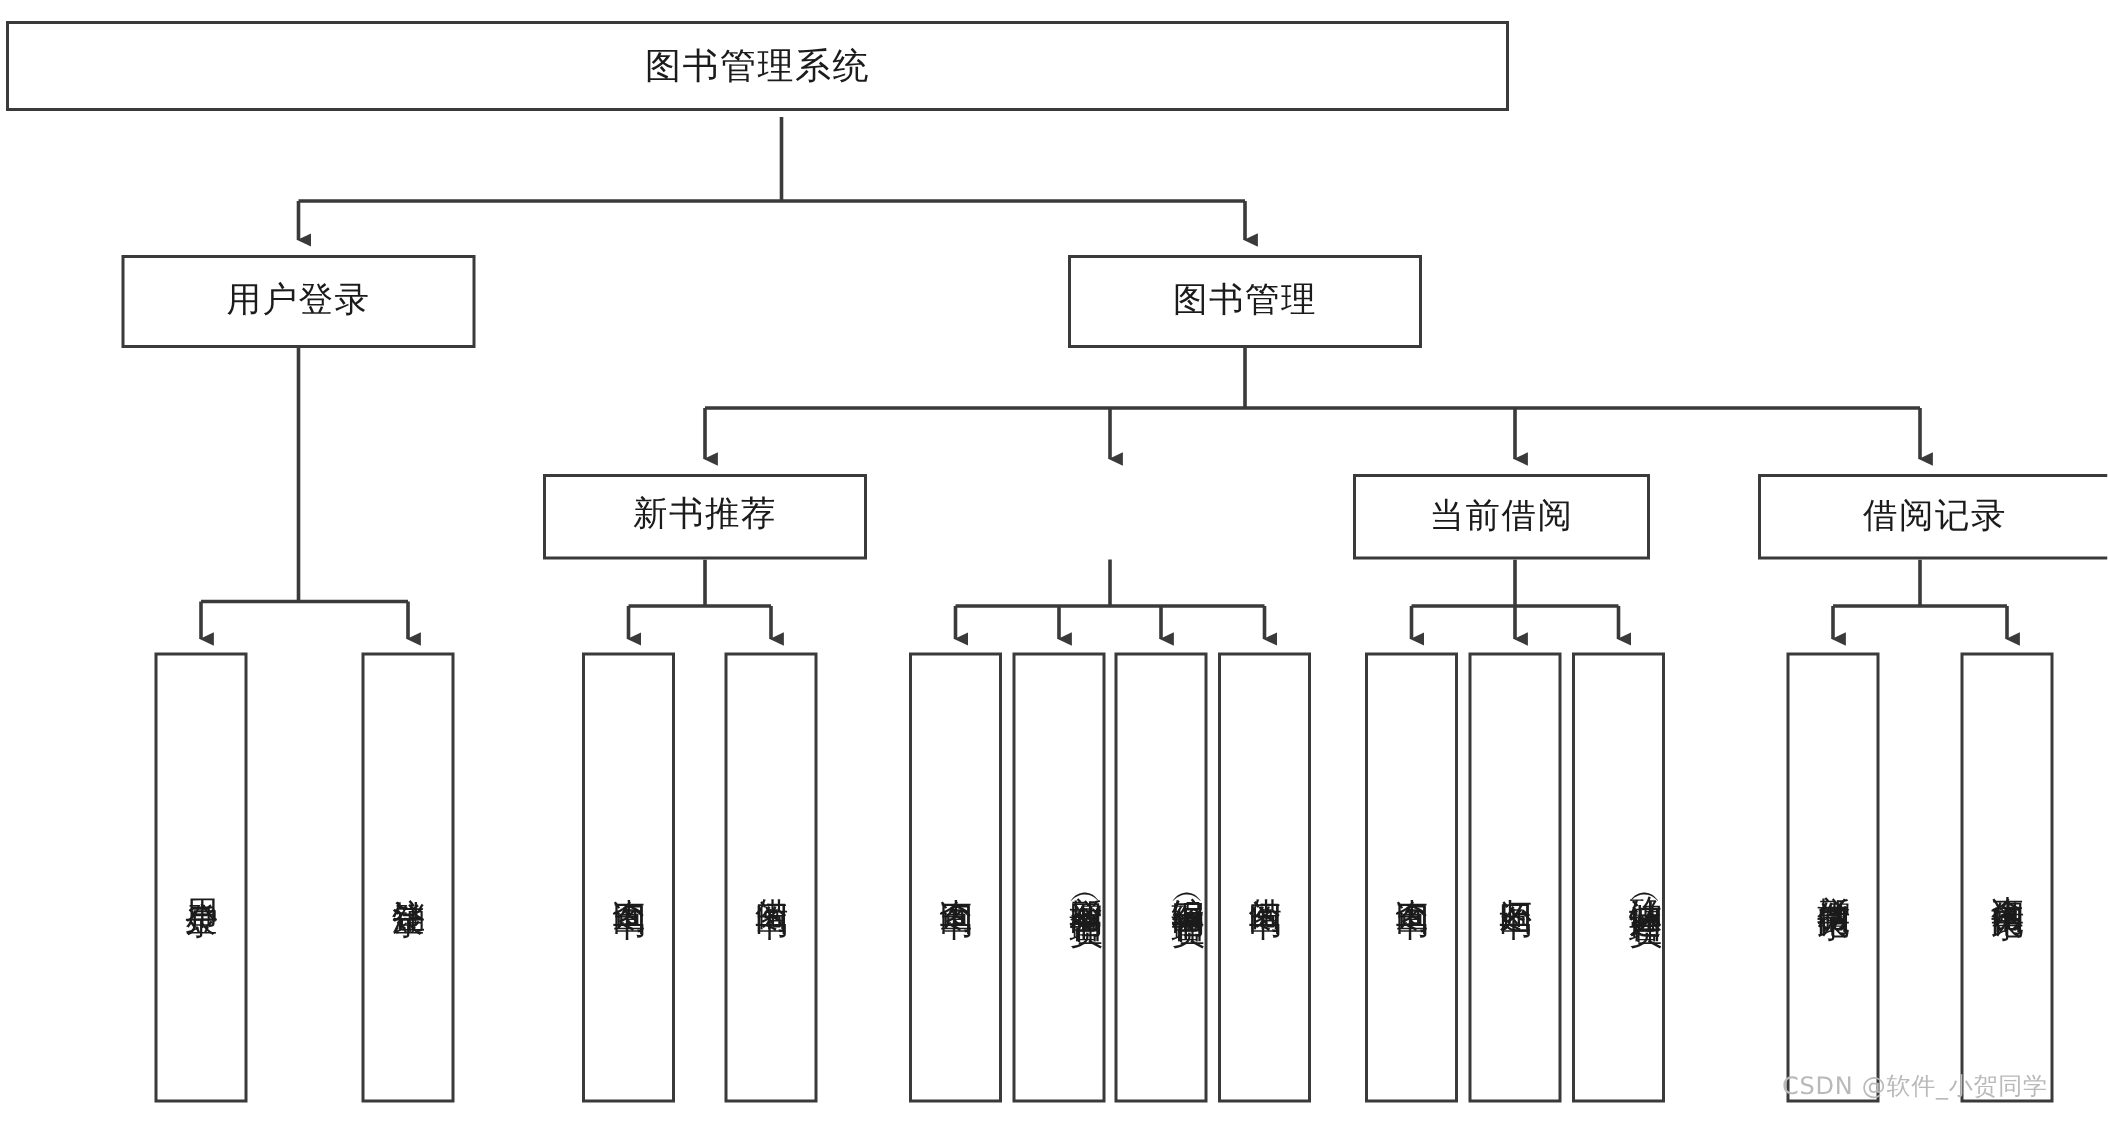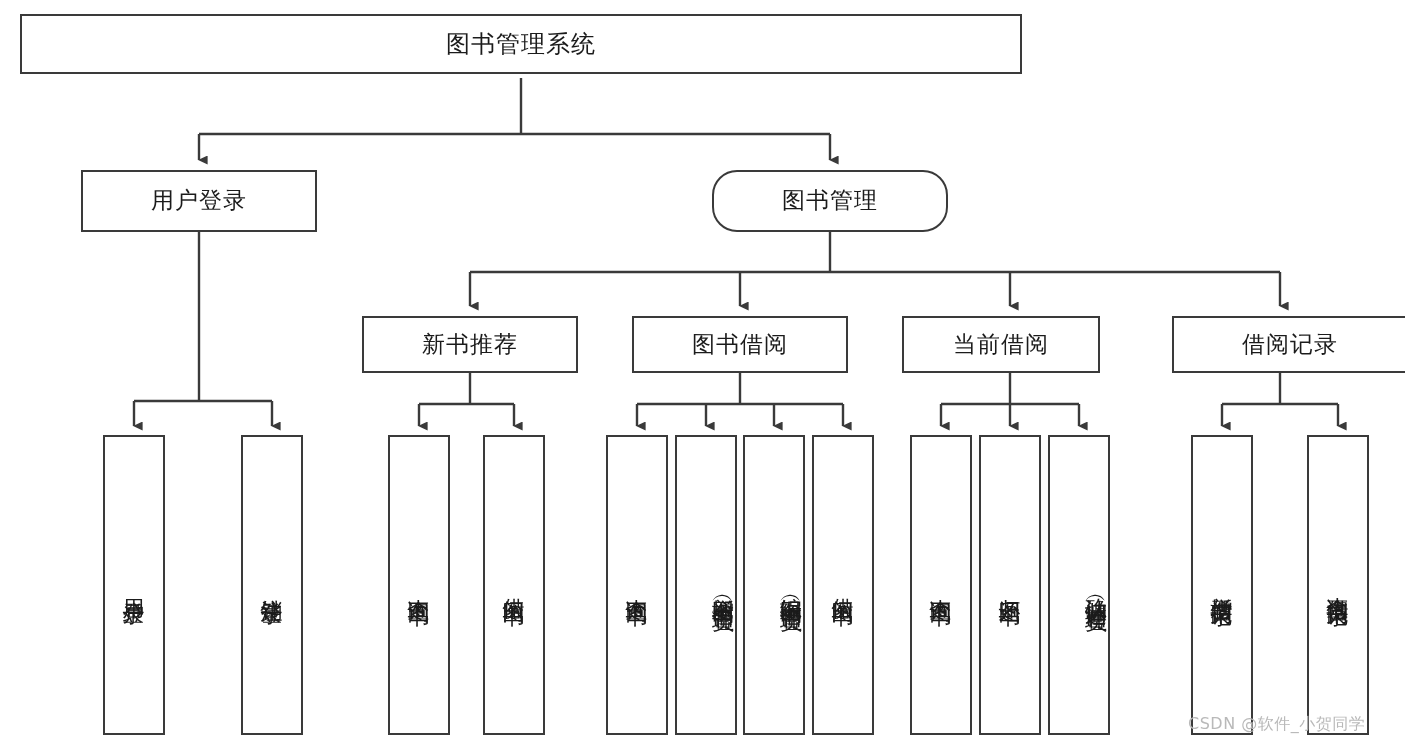--- a/index.html
+++ b/index.html
@@ -122,27 +122,26 @@
       <path d="M1010,404 L1010,426" marker-end="url(#arrowhead)"></path>
       <path d="M1079,404 L1079,426" marker-end="url(#arrowhead)"></path>
 
       <path d="M1280,373 L1280,404"></path>
       <path d="M1222,404 L1338,404"></path>
       <path d="M1222,404 L1222,426" marker-end="url(#arrowhead)"></path>
       <path d="M1338,404 L1338,426" marker-end="url(#arrowhead)"></path>
     </g>
   </svg>
 
-  <div class="node node-h node-root" style="left:20px; top:14px; width:1002px; height:60px;">图书管理系统</div>
+  <div class="node node-h node-root" style="left:4px; top:14px; width:1002px; height:60px;">图书管理系统</div>
 
   <div class="node node-h" style="left:81px; top:170px; width:236px; height:62px;">用户登录</div>
-  <div class="node node-h" style="left:712px; top:170px; width:236px; height:62px;border-radius:25px;">图书管理</div>
+  <div class="node node-h" style="left:712px; top:170px; width:236px; height:62px;">图书管理</div>
 
-  <div class="node node-h" style="left:362px; top:316px; width:216px; height:57px;">新书推荐</div>
-  <div class="node node-h" style="left:632px; top:316px; width:216px; height:57px;">图书借阅</div>
+  <div class="node node-h" style="left:362px; top:316px; width:216px; height:57px;font-family:Liberation Mono, monospace;">新书推荐</div>
   <div class="node node-h" style="left:902px; top:316px; width:198px; height:57px;">当前借阅</div>
   <div class="node node-h" style="left:1172px; top:316px; width:236px; height:57px;">借阅记录</div>
 
   <div class="node node-v mid" style="left:103px; top:435px; width:62px; height:300px;">用户登录</div>
   <div class="node node-v mid" style="left:241px; top:435px; width:62px; height:300px;">注销登录</div>
 
   <div class="node node-v mid" style="left:388px; top:435px; width:62px; height:300px;">查询图书</div>
   <div class="node node-v mid" style="left:483px; top:435px; width:62px; height:300px;">借阅图书</div>
 
   <div class="node node-v mid" style="left:606px; top:435px; width:62px; height:300px;">查询图书</div>

